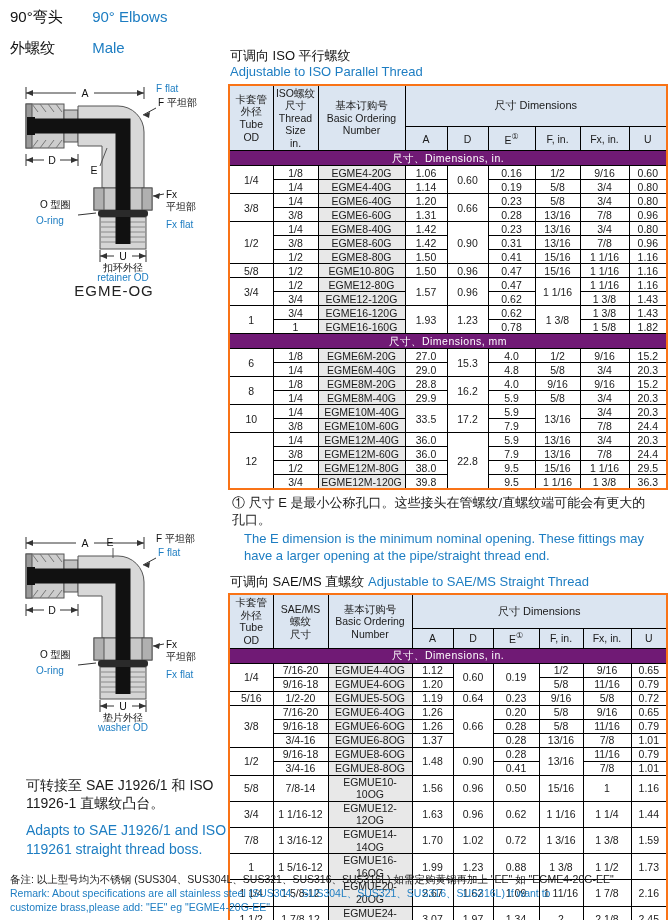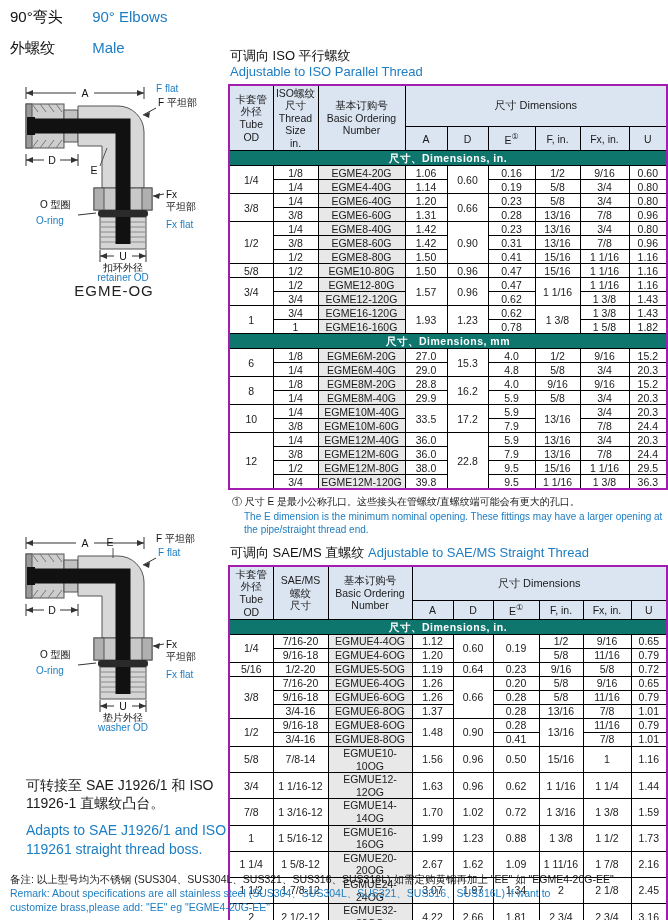--- a/index.html
+++ b/index.html
@@ -7,31 +7,31 @@
         font-family:"Liberation Sans", sans-serif;color:#1a1a1a;}
   .hdr{position:absolute;left:10px;top:8px;font-size:15px;}
   .hdr-row{margin-bottom:12px;white-space:nowrap;}
   .hdr-zh{display:inline-block;width:78px;color:#111;}
   .hdr-en{display:inline-block;color:#1d7dc2;}
   
   .rcol{position:absolute;left:228px;top:48px;width:440px;}
   .sec-title{font-size:13px;margin:0 0 3px 2px;line-height:1.25;}
   .sec-title .zh{color:#111;}
   .sec-title .en{color:#1d7dc2;text-align:center;}
-  table{border-collapse:collapse;table-layout:fixed;width:438px;border:2px solid #a21caf;}
+  table{border-collapse:collapse;table-layout:fixed;width:438px;border:2px solid #f97316;}
   th,td{border:1px solid #000;text-align:center;vertical-align:middle;
         font-size:10.5px;padding:0 1px;line-height:1.2;}
   thead th{background:#dbe5f1;font-weight:normal;white-space:pre-line;padding:1px 0;}
   thead .dims{font-size:11px;height:30px;}
   thead .sub th{height:16px;}
   td{height:13px;}
-  td.band{background:#0f766e;color:#fff;height:14px;letter-spacing:.5px;font-weight:bold;}
+  td.band{background:#701a75;color:#fff;height:14px;letter-spacing:.5px;}
   td.ord{background:#e8e8e8;}
   sup{font-size:8px;}
-  .footnote{margin:5px 15px 9px 4px;font-size:10px;line-height:1.3;}
+  .footnote{margin:5px 15px 9px 4px;font-size:13px;line-height:1.3;}
   .footnote .en{color:#1d7dc2;margin-left:12px;margin-top:2px;width:420px;}
   .t2gap{margin-top:4px;}
   
   .diagram{position:absolute;left:6px;}
   .d1{top:82px;}
   .d2{top:532px;}
   .caption{position:absolute;left:0;width:228px;text-align:center;
            font-size:15px;letter-spacing:1px;color:#222;}
   .cap1{top:282px;} .cap2{top:730px;}
   .adapt{position:absolute;left:26px;top:764px;width:210px;font-size:14px;line-height:1.3;margin-top:12px;}

